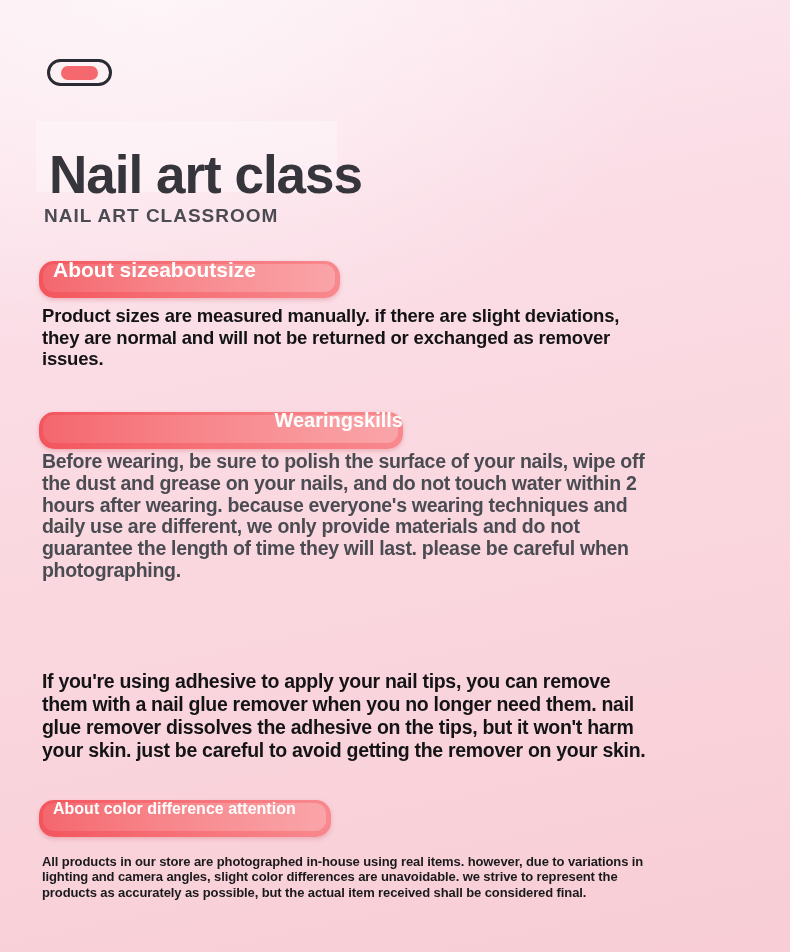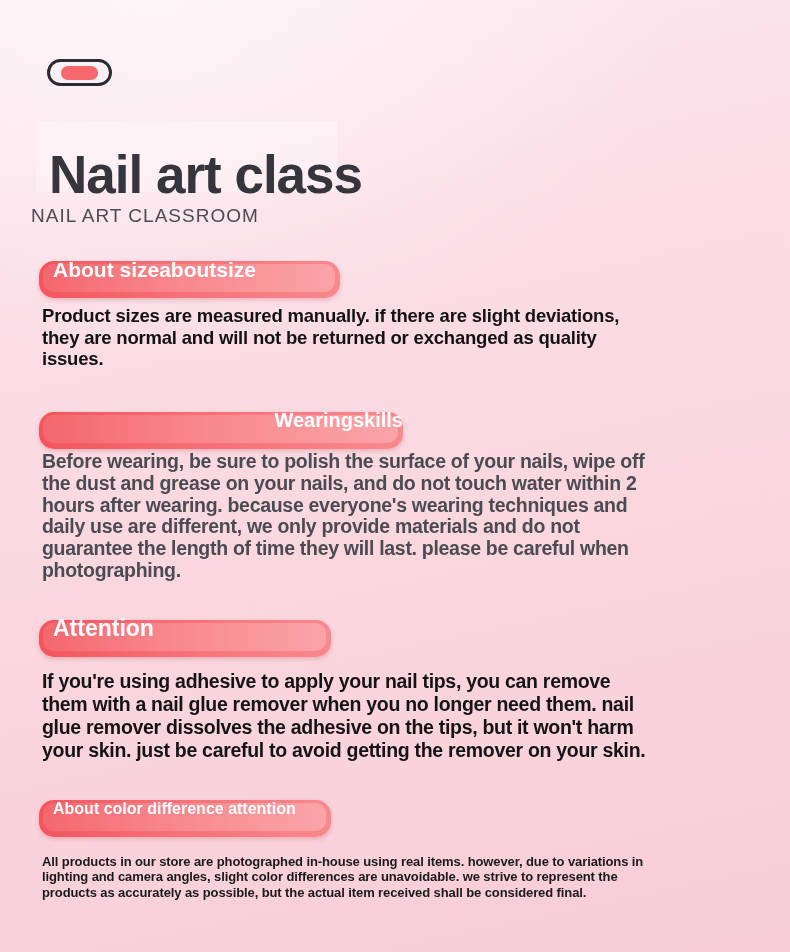--- a/index.html
+++ b/index.html
@@ -27,22 +27,22 @@
   .title-box{
     position:absolute;left:36px;top:121px;width:301px;height:71px;
     background:rgba(255,255,255,0.32);
   }
   .title{
     position:absolute;left:49px;top:144px;margin:0;
     font-size:53px;font-weight:bold;letter-spacing:-1px;
     color:#35353b;line-height:62px;white-space:nowrap;
   }
   .subtitle{
-    position:absolute;left:31px;top:202px;
-    font-size:19px;font-weight:400;letter-spacing:1px;
+    position:absolute;left:44px;top:202px;
+    font-size:19px;font-weight:700;letter-spacing:1px;
     color:#4b4b51;line-height:28px;white-space:nowrap;
   }
   .badge{
     position:absolute;left:39px;height:37px;
     border-radius:15px;
     background:linear-gradient(90deg,#f3555d 0%,#f66d73 40%,#f8898e 100%);
     box-shadow:0 2px 4px rgba(219,125,135,0.45);
     display:flex;align-items:center;
   }
   .badge::before{
@@ -83,36 +83,33 @@
   </div>
 
   <div class="title-box"></div>
   <h1 class="title">Nail art class</h1>
   <div class="subtitle">NAIL ART CLASSROOM</div>
 
   <div class="badge badge-1">
     <span class="badge-label">About sizeaboutsize</span>
   </div>
   <div class="para para-1">Product sizes are measured manually. if there are slight deviations,
-they are normal and will not be returned or exchanged as quality
+they are normal and will not be returned or exchanged as remover
 issues.</div>
 
   <div class="badge badge-2">
     <span class="badge-label">Wearingskills</span>
   </div>
   <div class="para para-2">Before wearing, be sure to polish the surface of your nails, wipe off
 the dust and grease on your nails, and do not touch water within 2
 hours after wearing. because everyone's wearing techniques and
 daily use are different, we only provide materials and do not
 guarantee the length of time they will last. please be careful when
 photographing.</div>
 
-  <div class="badge badge-3">
-    <span class="badge-label">Attention</span>
-  </div>
   <div class="para para-3">If you're using adhesive to apply your nail tips, you can remove
 them with a nail glue remover when you no longer need them. nail
 glue remover dissolves the adhesive on the tips, but it won't harm
 your skin. just be careful to avoid getting the remover on your skin.</div>
 
   <div class="badge badge-4">
     <span class="badge-label">About color difference attention</span>
   </div>
   <div class="para para-4">All products in our store are photographed in-house using real items. however, due to variations in
 lighting and camera angles, slight color differences are unavoidable. we strive to represent the

